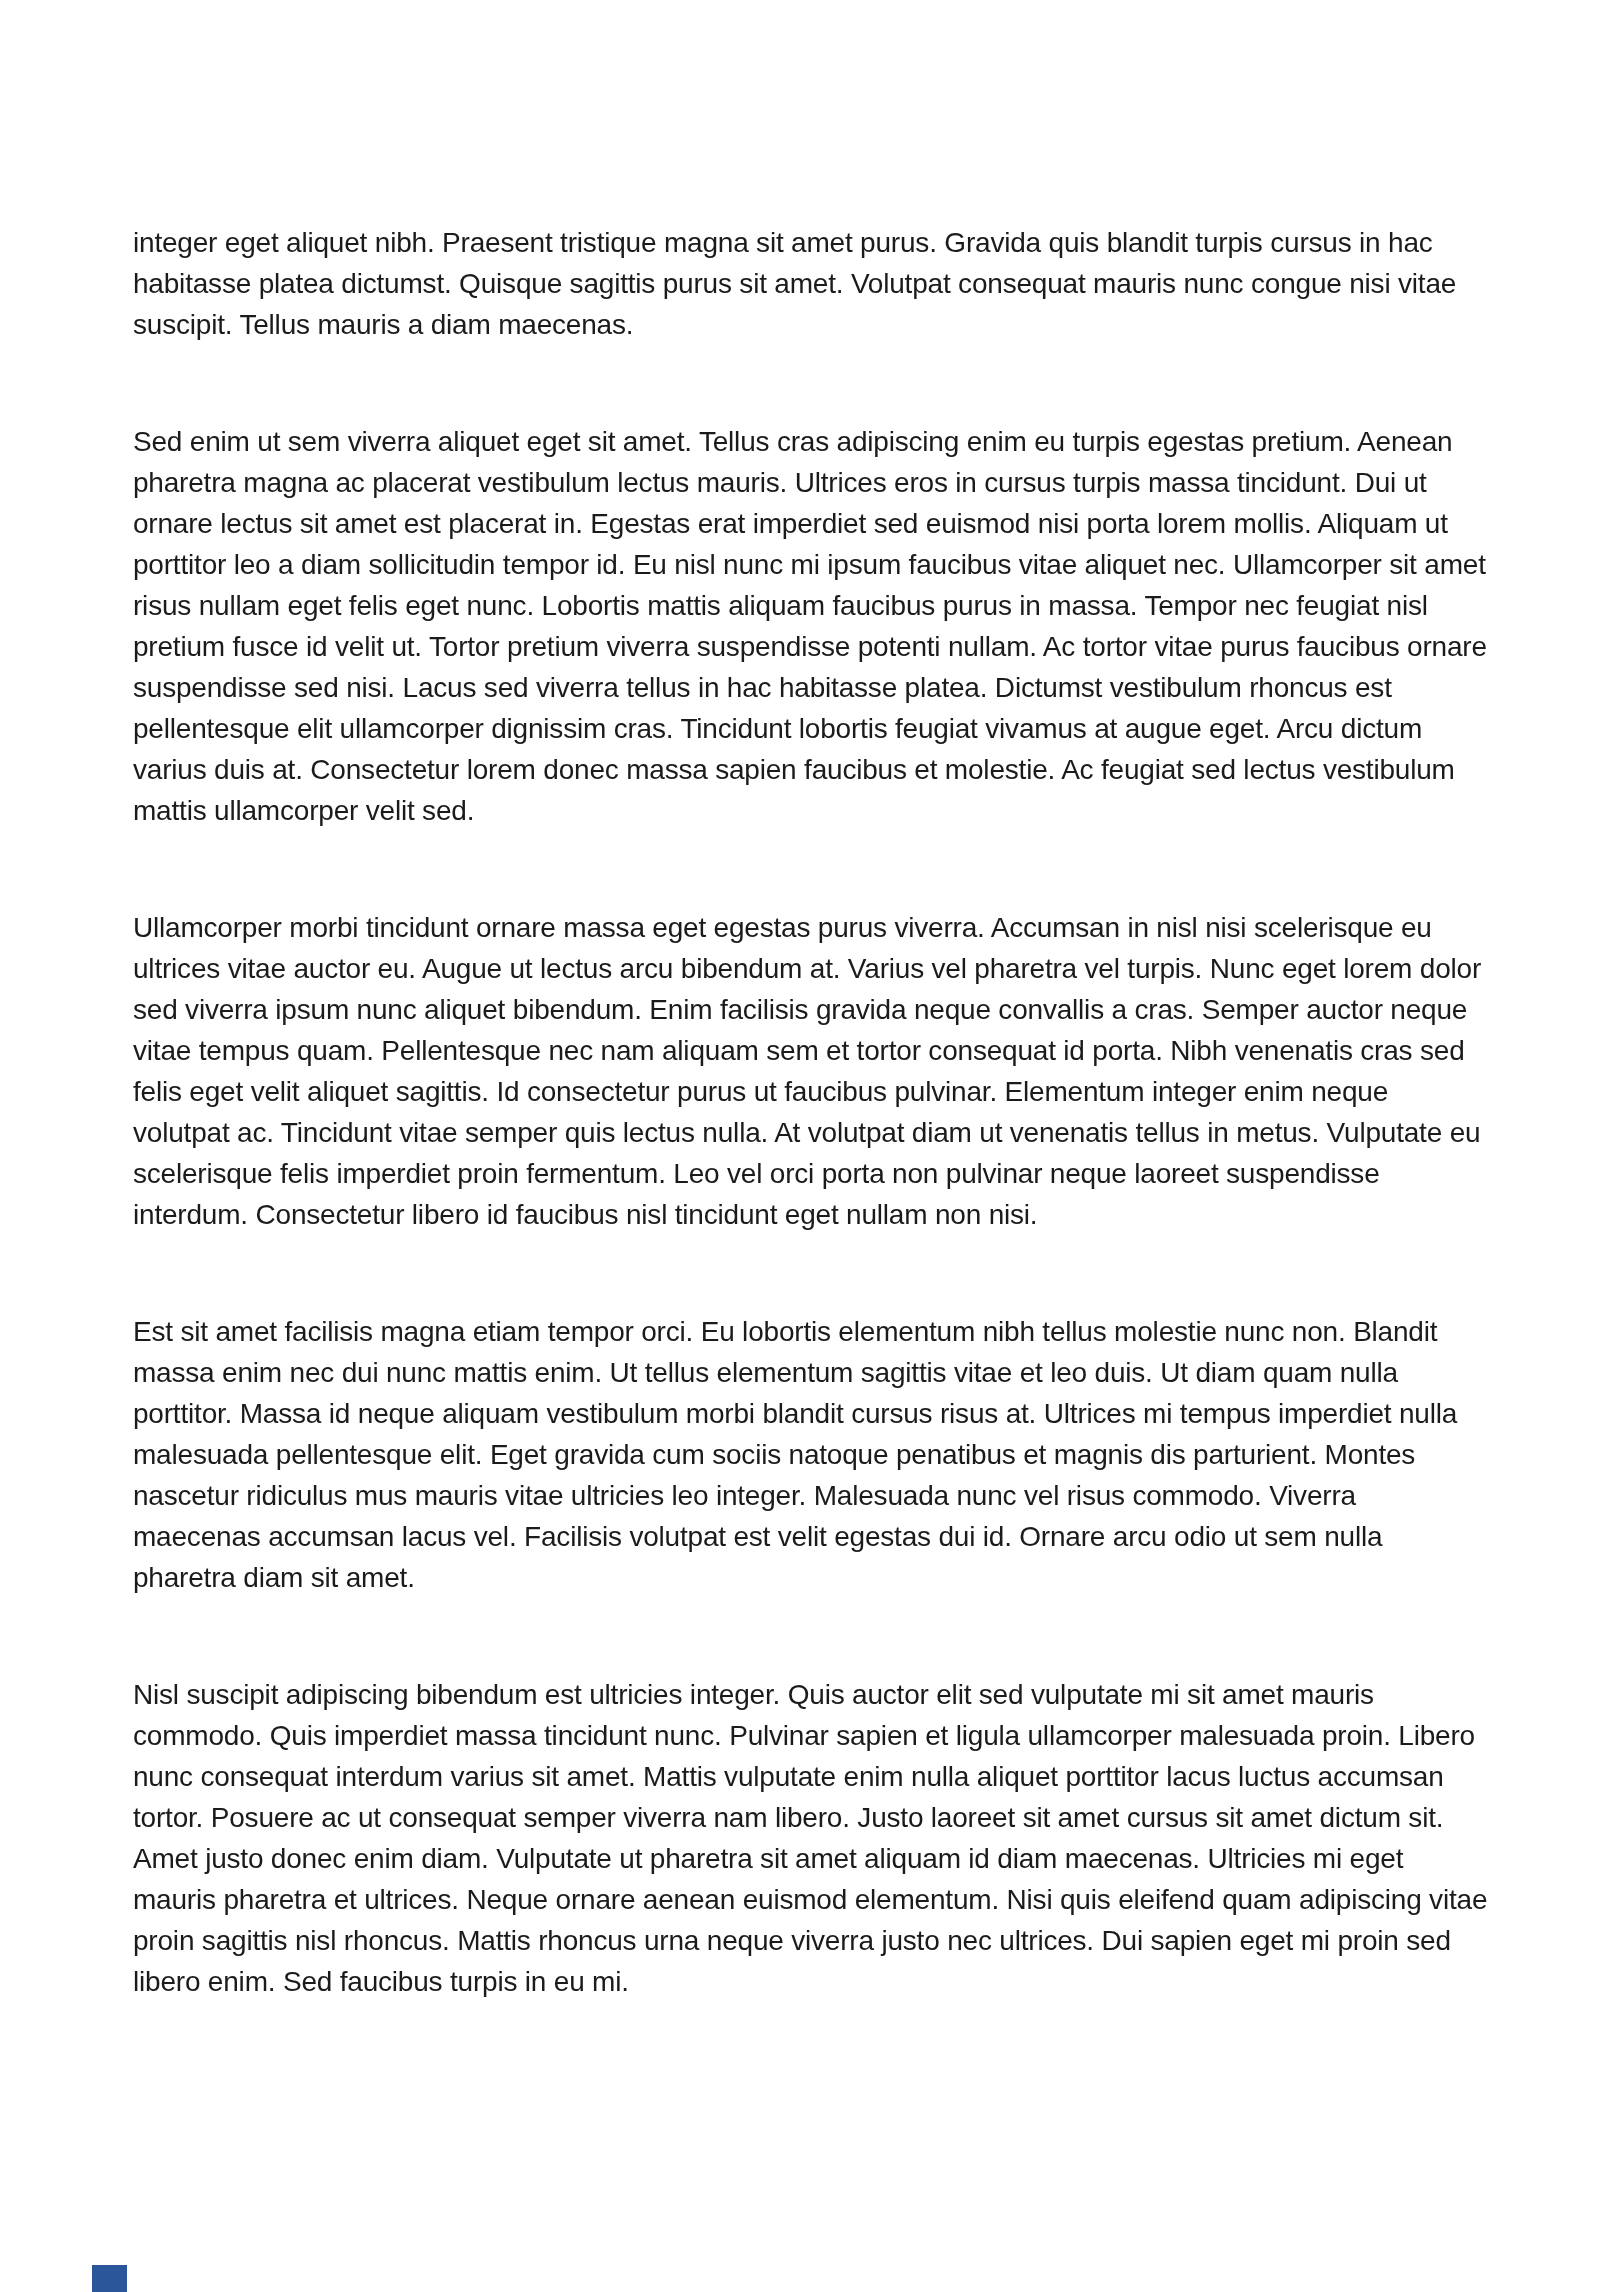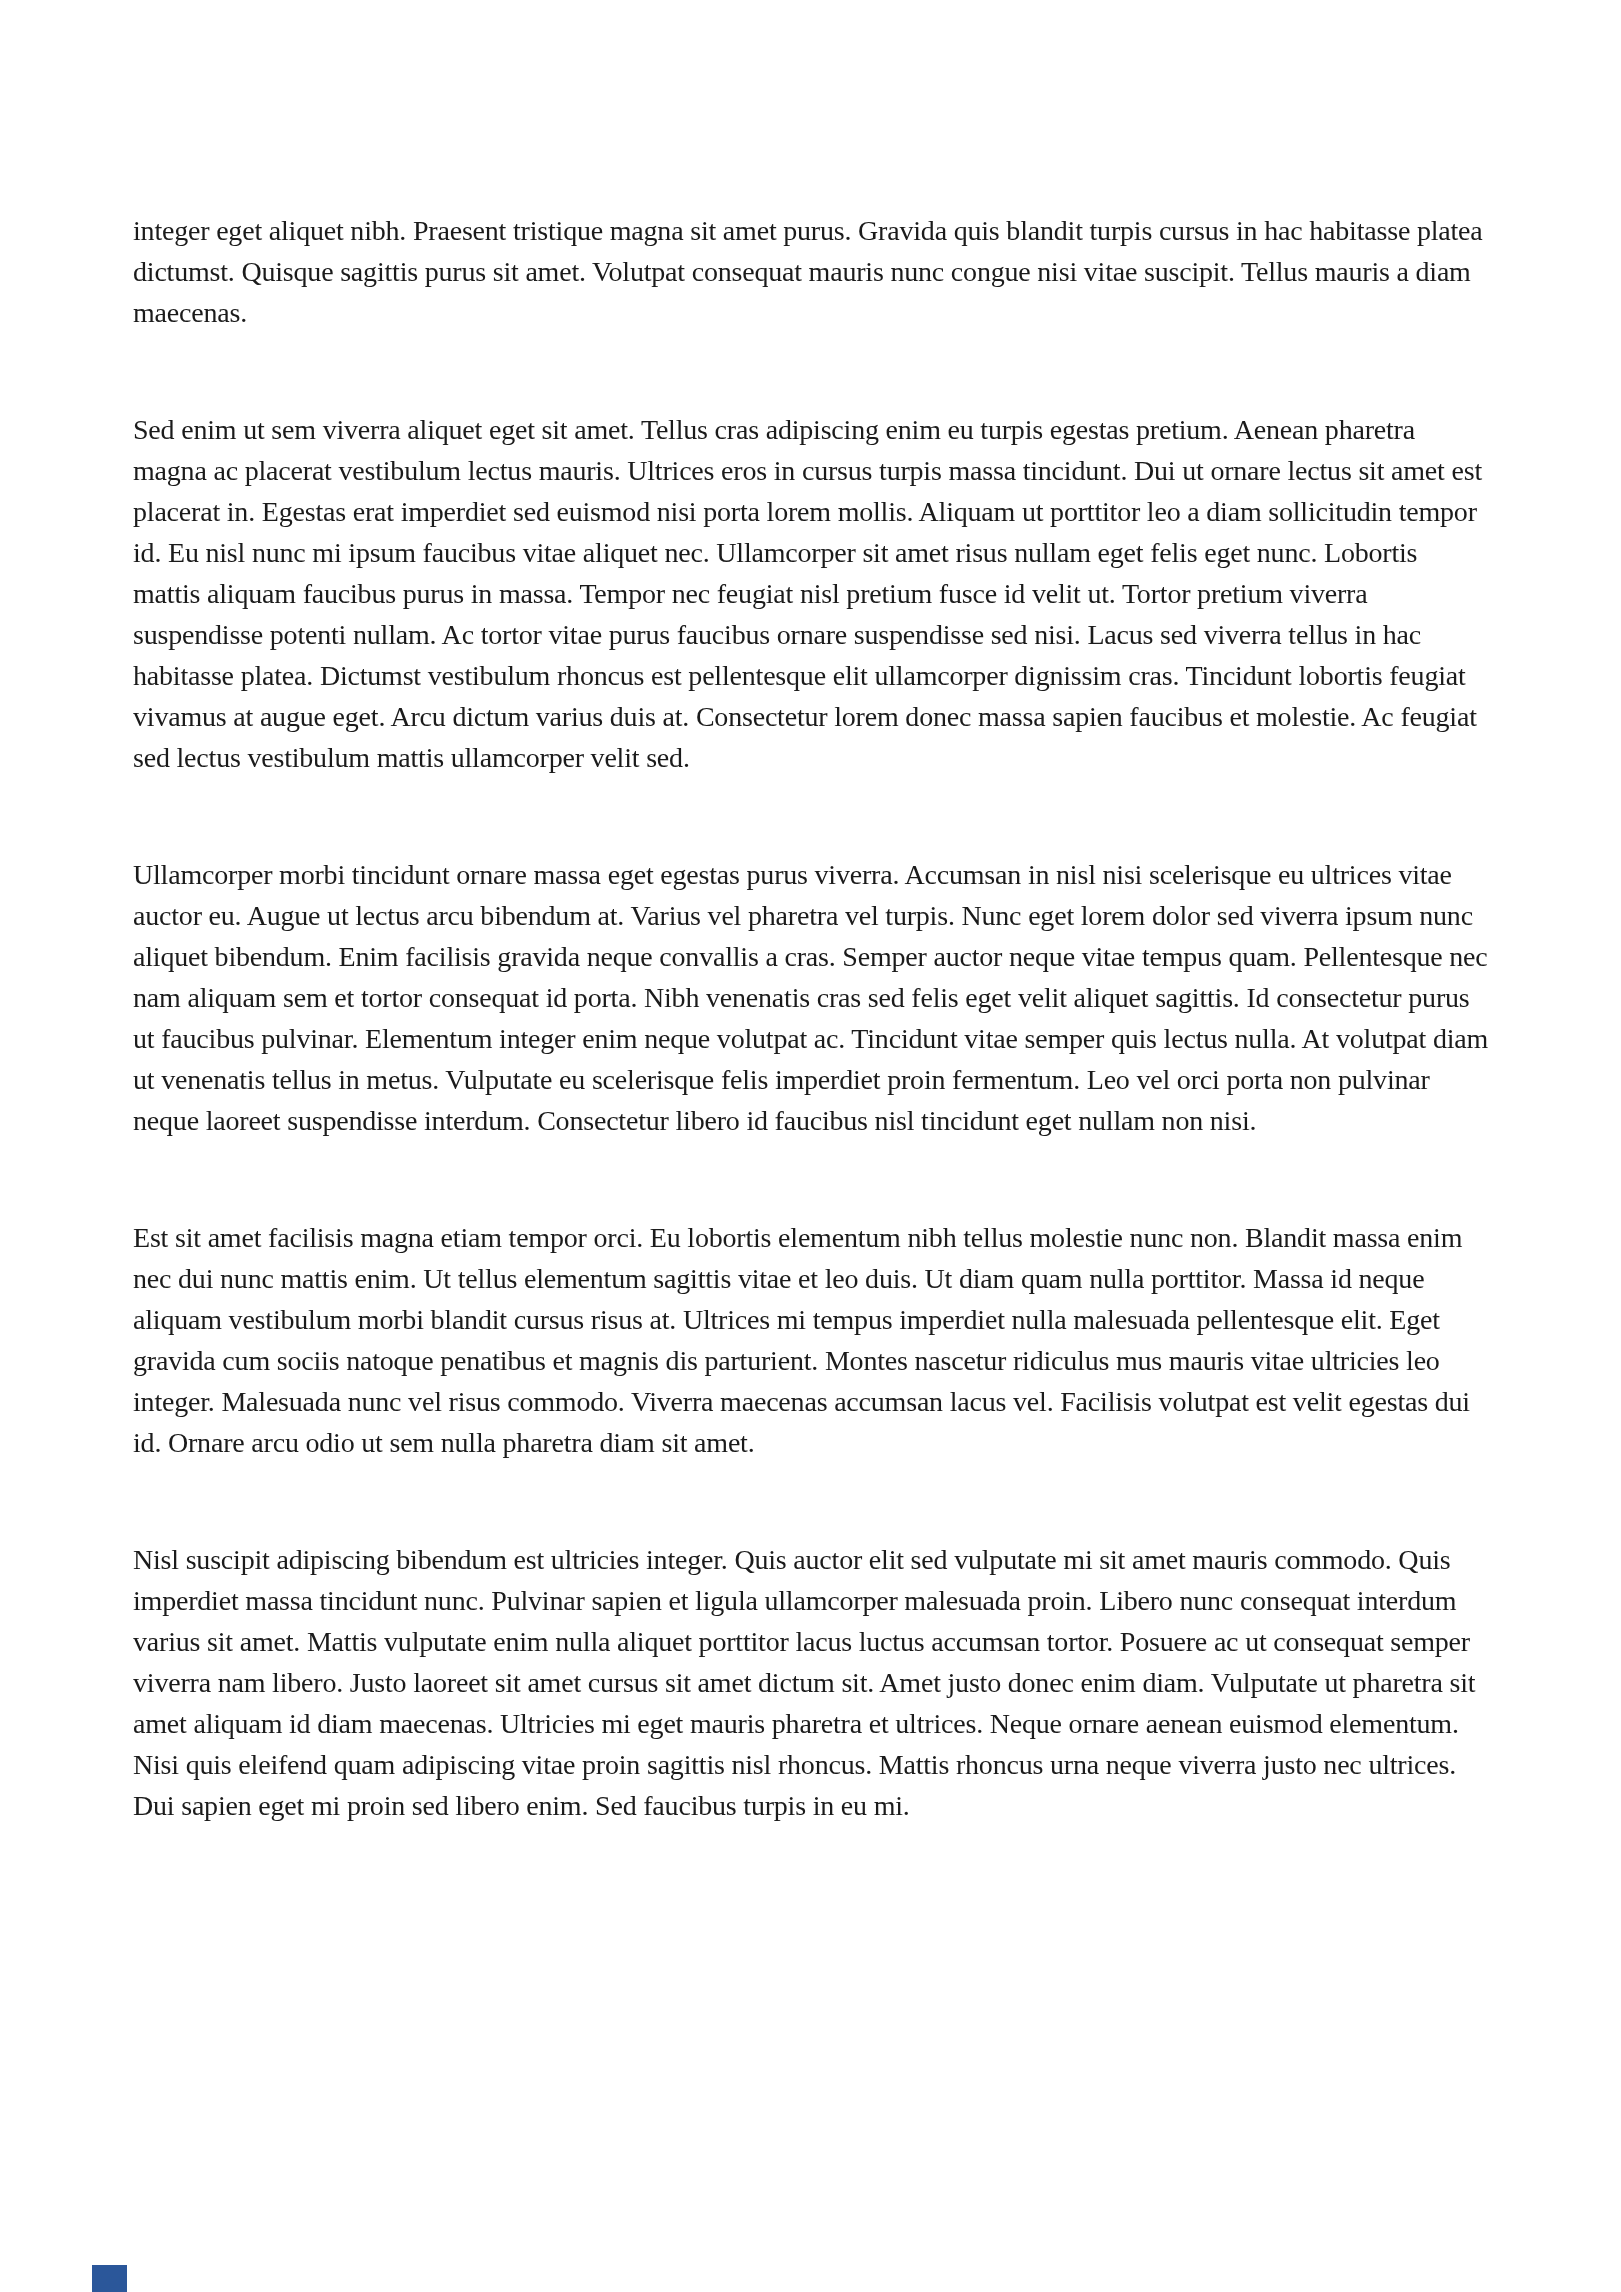--- a/index.html
+++ b/index.html
@@ -15,23 +15,22 @@
     font-family: "Liberation Sans", sans-serif;
   }
   .page {
     position: absolute;
     inset: 0;
     background: #ffffff;
   }
   .text-block {
     position: absolute;
     left: 133px;
-    top: 210px;
+    top: 222px;
     width: 1358px;
-    font-family: Liberation Serif, serif;
   }
   .para {
     margin: 0 0 76px 0;
     font-size: 28px;
     line-height: 41px;
     letter-spacing: -0.2px;
     color: #1b1b1b;
     text-align: left;
   }
   .blue-mark {

